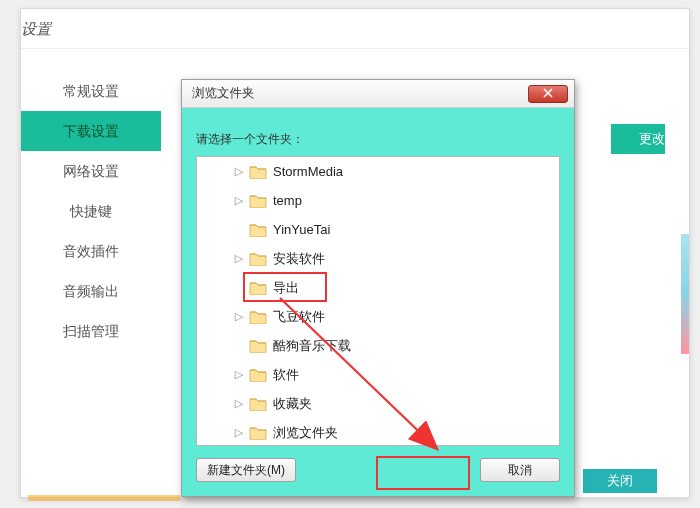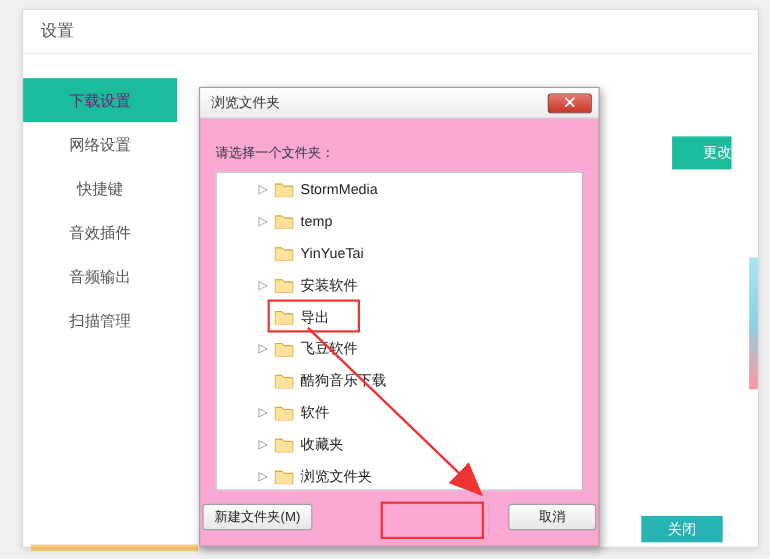--- a/index.html
+++ b/index.html
@@ -4,50 +4,51 @@
 <style>
   * { box-sizing: border-box; margin: 0; padding: 0; font-family: "Microsoft YaHei", "SimSun", sans-serif; }
   body { width: 700px; height: 508px; background:#f0f0f0; position:relative; overflow:hidden; }
 
   
   .settings-window {
     position:absolute; left:20px; top:8px; width:670px; height:490px;
     background:#ffffff; border:1px solid #d8d8d8; box-shadow:0 2px 6px rgba(0,0,0,.12);
   }
   .settings-titlebar {
-    height:40px; line-height:40px; padding-left:16px; font-size:15px; color:#555;
+    height:40px; line-height:40px; font-size:15px; color:#555;
     border-bottom:1px solid #eee;
+    font-style:italic;
   }
   .settings-body { display:flex; height:calc(100% - 40px); }
   .sidebar { width:140px; padding-top:22px; }
   .sidebar-item {
     height:40px; line-height:40px; text-align:center; font-size:14px; color:#555;
     cursor:pointer;
   }
-  .sidebar-item.active { background:#1abc9c; color:#701a75; }
+  .sidebar-item.active { background:#1abc9c; color:#14532d; }
   .main { flex:1; position:relative; }
   .change-btn {
     position:absolute; right:24px; top:75px; width:54px; height:30px;
     background:#1abc9c; color:#fff; font-size:13px; text-align:center; line-height:30px;
     cursor:pointer; border:none;padding-left:28px;
   }
 
   
   .rightstrip { position:absolute; right:0px; top:225px; width:8px; height:120px; background:linear-gradient(#74d0e8,#3db4d6,#ff4f5e); opacity:.6; }
 
   
   .close-btn {
     position:absolute; right:32px; bottom:4px; width:74px; height:24px; background:#27b3b3; color:#fff;
     font-size:13px; text-align:center; line-height:24px; border:none;
   }
 
   
   .dialog {
-    position:absolute; left:181px; top:79px; width:364px; height:418px;
-    background:#f9a8d4; border:1px solid #9e9e9e; box-shadow:2px 3px 8px rgba(0,0,0,.35);
+    position:absolute; left:181px; top:79px; width:394px; height:418px;
+    background:#5eead4; border:1px solid #9e9e9e; box-shadow:2px 3px 8px rgba(0,0,0,.35);
   }
   .dlg-titlebar {
     height:28px; background:linear-gradient(#fdfdfd,#ececec);
     border-bottom:1px solid #d0d0d0; display:flex; align-items:center;
     padding:0 6px 0 10px; font-size:12.5px; color:#333;
   }
   .dlg-closebtn {
     margin-left:auto; width:40px; height:18px; border-radius:3px;
     background:linear-gradient(#e67a70,#c8372a); border:1px solid #8e2e24;
     display:flex; align-items:center; justify-content:center; cursor:pointer;
@@ -75,21 +76,21 @@
     width:18px; height:15px; margin-right:6px; position:relative;
   }
   .tree-row .folder svg { width:18px; height:15px; display:block; }
   .highlight-sel {
     position:absolute; left:46px; width:84px; height:30px;
     border:2px solid #e33; pointer-events:none;
   }
 
   .dlg-buttons {
     position:absolute; left:0; right:0; bottom:12px; height:28px;
-    display:flex; align-items:center; padding:0 2px; gap:10px;
+    display:flex; align-items:center; padding:0 14px; gap:10px;
   }
   .win-btn {
     height:24px; min-width:80px; padding:0 10px; font-size:12px; color:#222;
     background:linear-gradient(#fcfcfc,#e6e6e6); border:1px solid #9f9f9f; border-radius:3px;
     cursor:pointer;
   }
   .win-btn.default { border:1px solid #3c7fb1; box-shadow:inset 0 0 0 1px #a7d3ef; }
   .spacer { flex:1; }
   .ok-highlight {
     position:absolute; right:104px; bottom:6px; width:94px; height:34px;
@@ -102,20 +103,21 @@
   
   .orange { position:absolute; left:28px; bottom:7px; right:520px; height:6px; background:#f9a61a; opacity:.55;}
 </style>
 </head>
 <body>
 
 <div class="settings-window">
   <div class="settings-titlebar">设置</div>
   <div class="settings-body">
     <div class="sidebar">
+        <div class="sidebar-item">常规设置</div>
         <div class="sidebar-item active">下载设置</div>
         <div class="sidebar-item">网络设置</div>
         <div class="sidebar-item">快捷键</div>
         <div class="sidebar-item">音效插件</div>
         <div class="sidebar-item">音频输出</div>
         <div class="sidebar-item">扫描管理</div>
       </div>
     <div class="main">
       <button class="change-btn">更改</button>
     </div>

